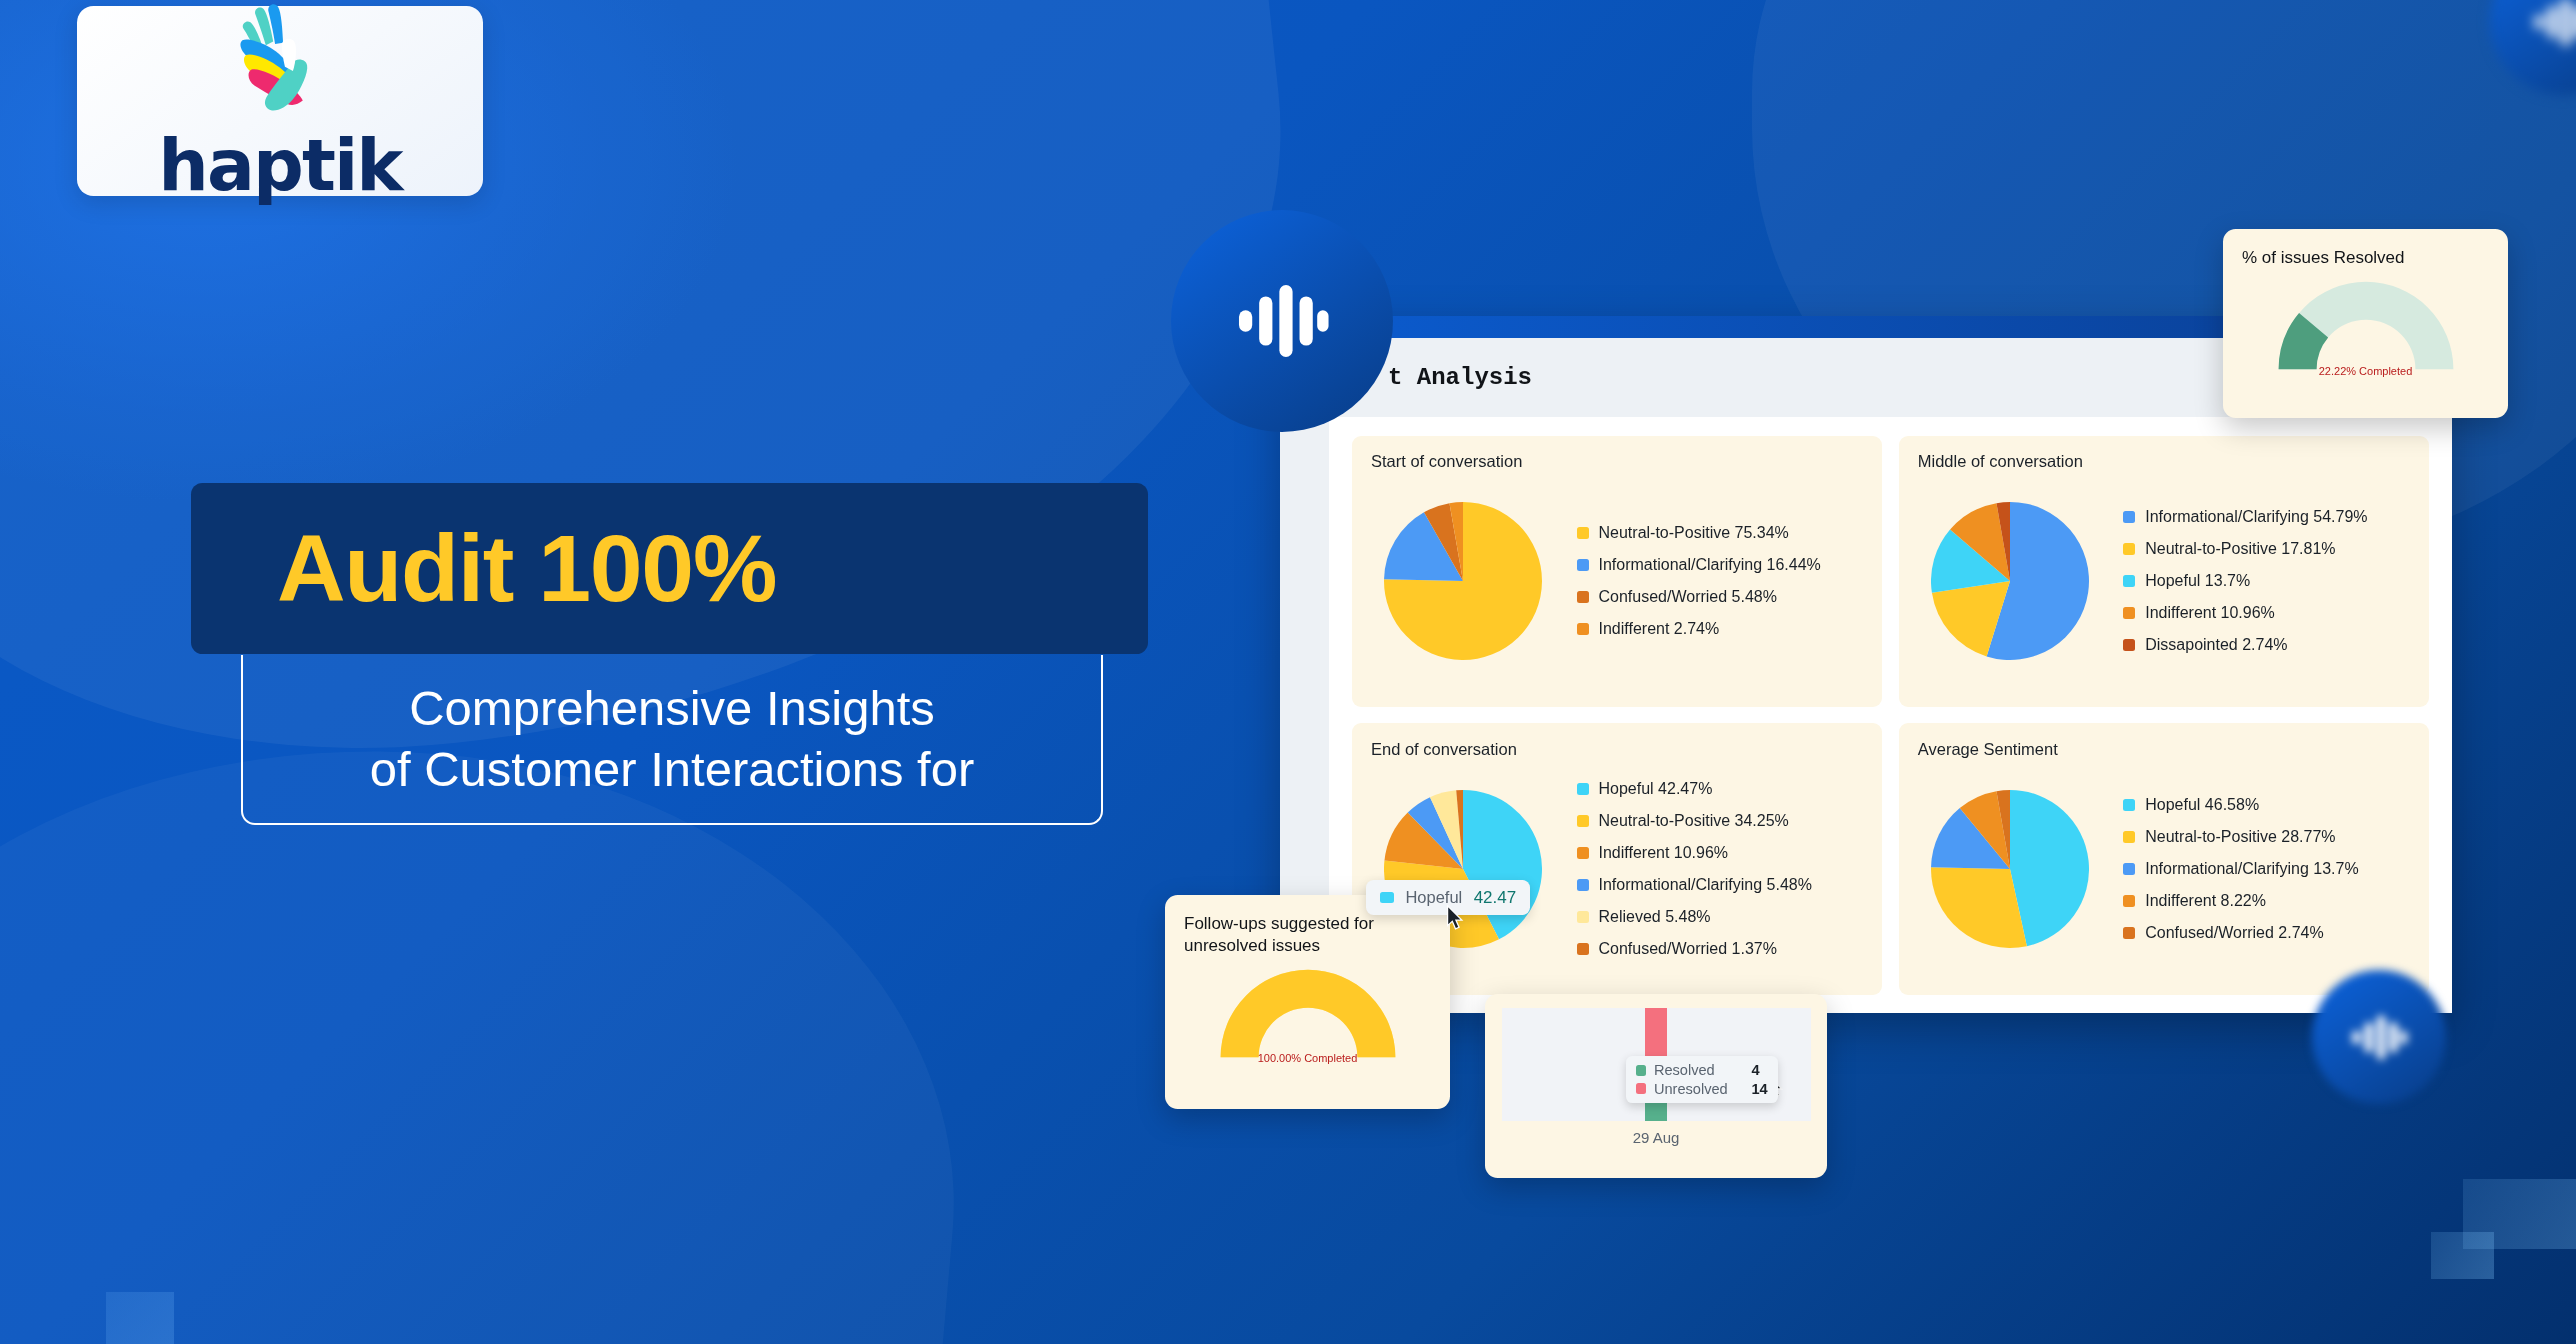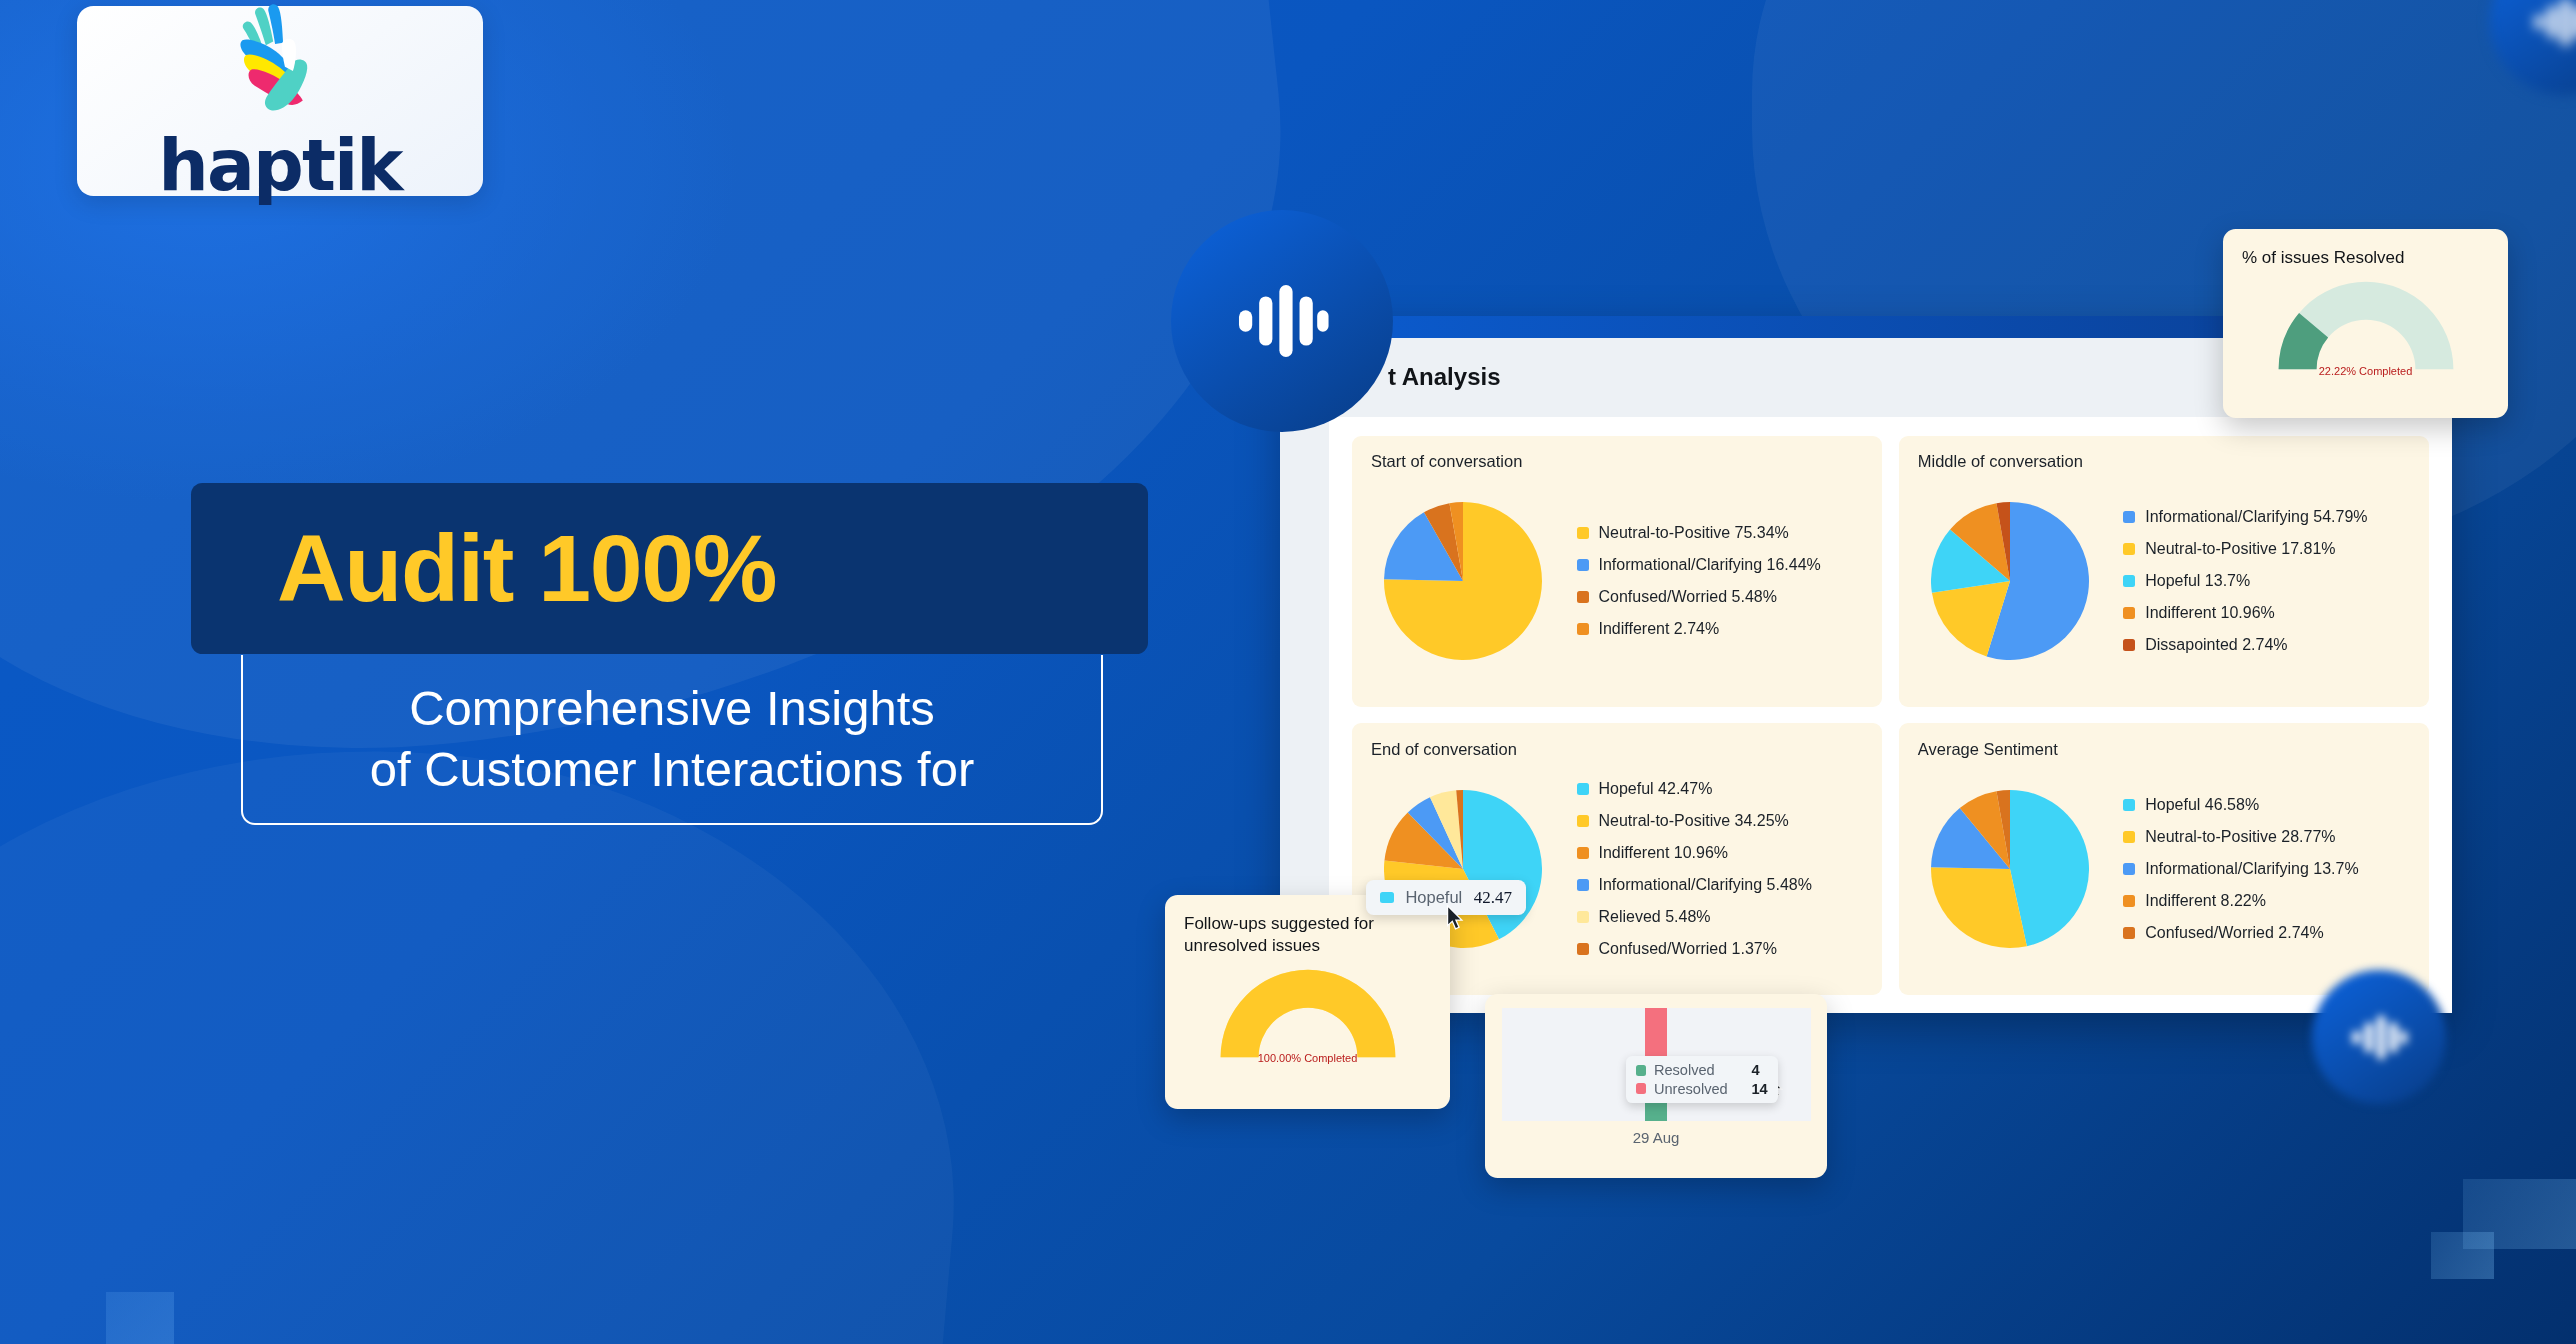--- a/index.html
+++ b/index.html
@@ -88,20 +88,21 @@
   .dash {
     position:absolute; left:1280px; top:316px; width:1172px; height:697px;
     background:#FFFFFF; border-radius:11.4px 11.4px 0 0;
     box-shadow:0 15px 44px rgba(0,0,0,.28);
     overflow:hidden;
   }
   .dash-topbar { height:21.5px; background:linear-gradient(90deg,#0B5CD0,#0A3E92); }
   .dash-header {
     height:79px; background:#EDF1F5; display:flex; align-items:center;
     padding-left:108px;
+    font-family:Liberation Mono, monospace;
   }
   .dash-header .title { font-size:24px; font-weight:bold; color:#111418; }
   .dash-body { display:flex; height:597px; }
   .dash-rail { width:49px; background:#EDF1F5; flex:0 0 auto; }
   .dash-content {
     flex:1; background:#FFFFFF; padding:19px 23px;
     display:grid; grid-template-columns:1fr 1fr; grid-template-rows:1fr 1fr;
     gap:16.5px;
   }
 
@@ -120,21 +121,21 @@
   
   .tooltip {
     position:absolute; left:-5px; top:106px;
     background:#F2F5F8; border-radius:7.6px; padding:7.6px 14px;
     display:flex; align-items:center; gap:11.4px;
     box-shadow:0 3.8px 11.4px rgba(0,0,0,.16);
     z-index:30;
   }
   .tooltip .sw { width:14px; height:11.4px; border-radius:2.5px; background:#3ED4F7; }
   .tooltip .nm { font-size:16.5px; color:#5A6470; }
-  .tooltip .vl { font-size:17px; color:#0f172a; font-family:Liberation Serif, serif; }
+  .tooltip .vl { font-size:17px; color:#0f766e; font-family:Liberation Sans, sans-serif; }
   .cursor { position:absolute; left:75px; top:131px; z-index:31; }
 
   
   .float-card {
     position:absolute; background:#FDF6E4; border-radius:12.7px;
     box-shadow:0 10px 29px rgba(0,0,0,.22);
   }
   .card-resolved { left:2223px; top:229px; width:285px; height:189px; padding:18px 19px; }
   .card-followups { left:1165px; top:895px; width:285px; height:214px; padding:18px 19px; }
   .card-bar { left:1485px; top:994px; width:342px; height:184px; padding:14px 16.5px; }

